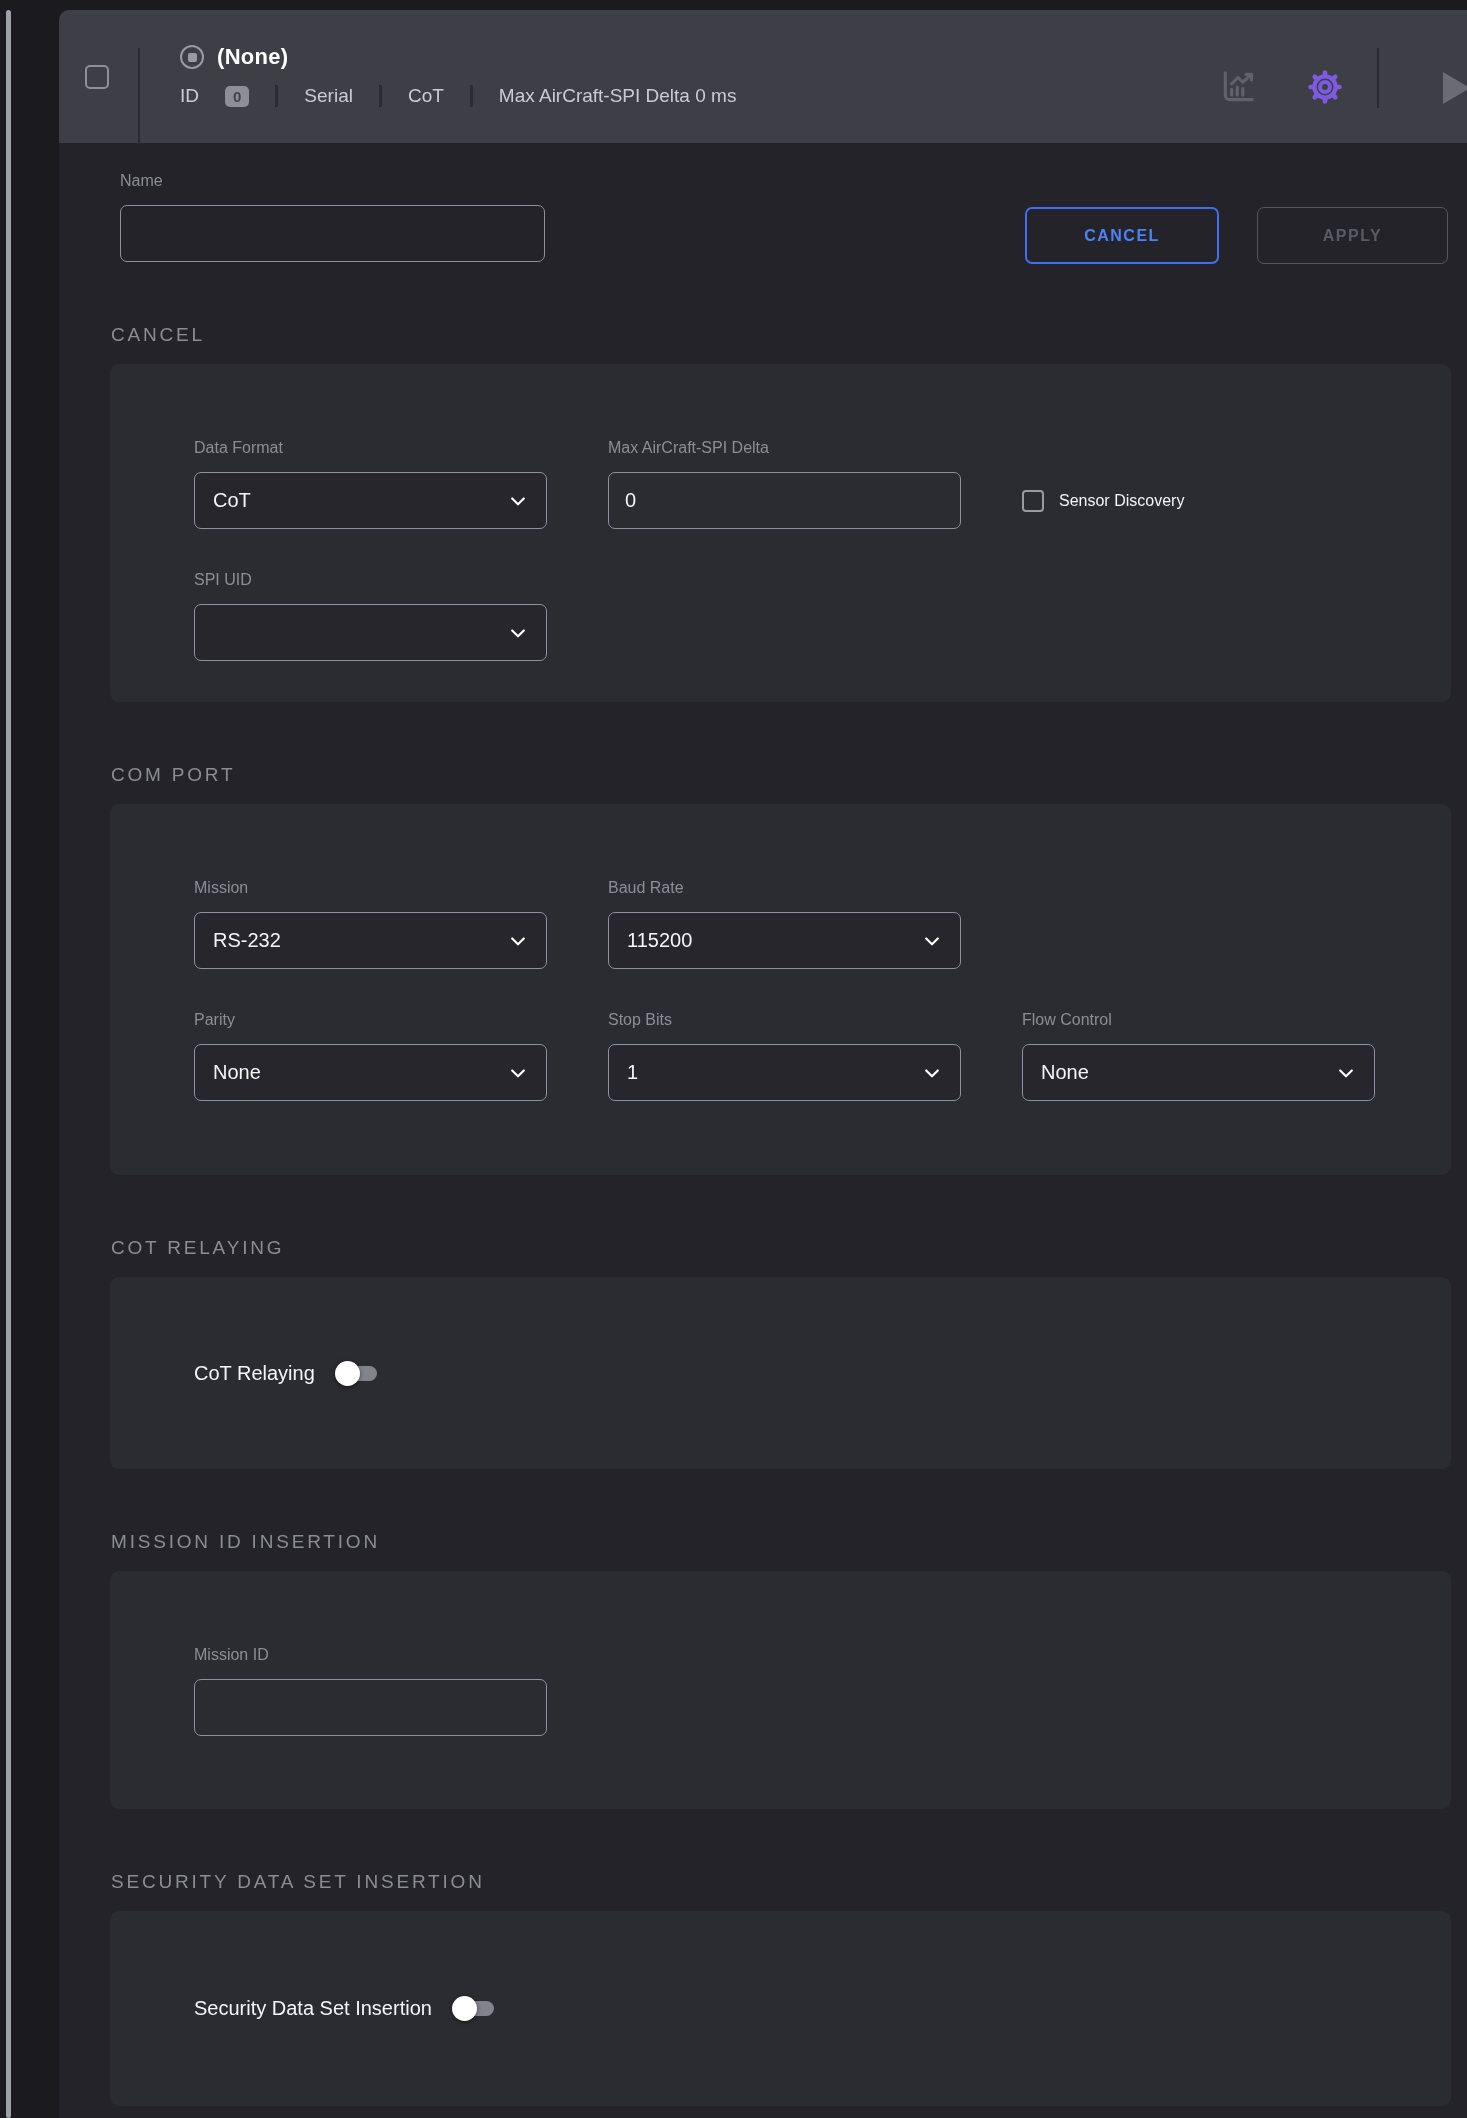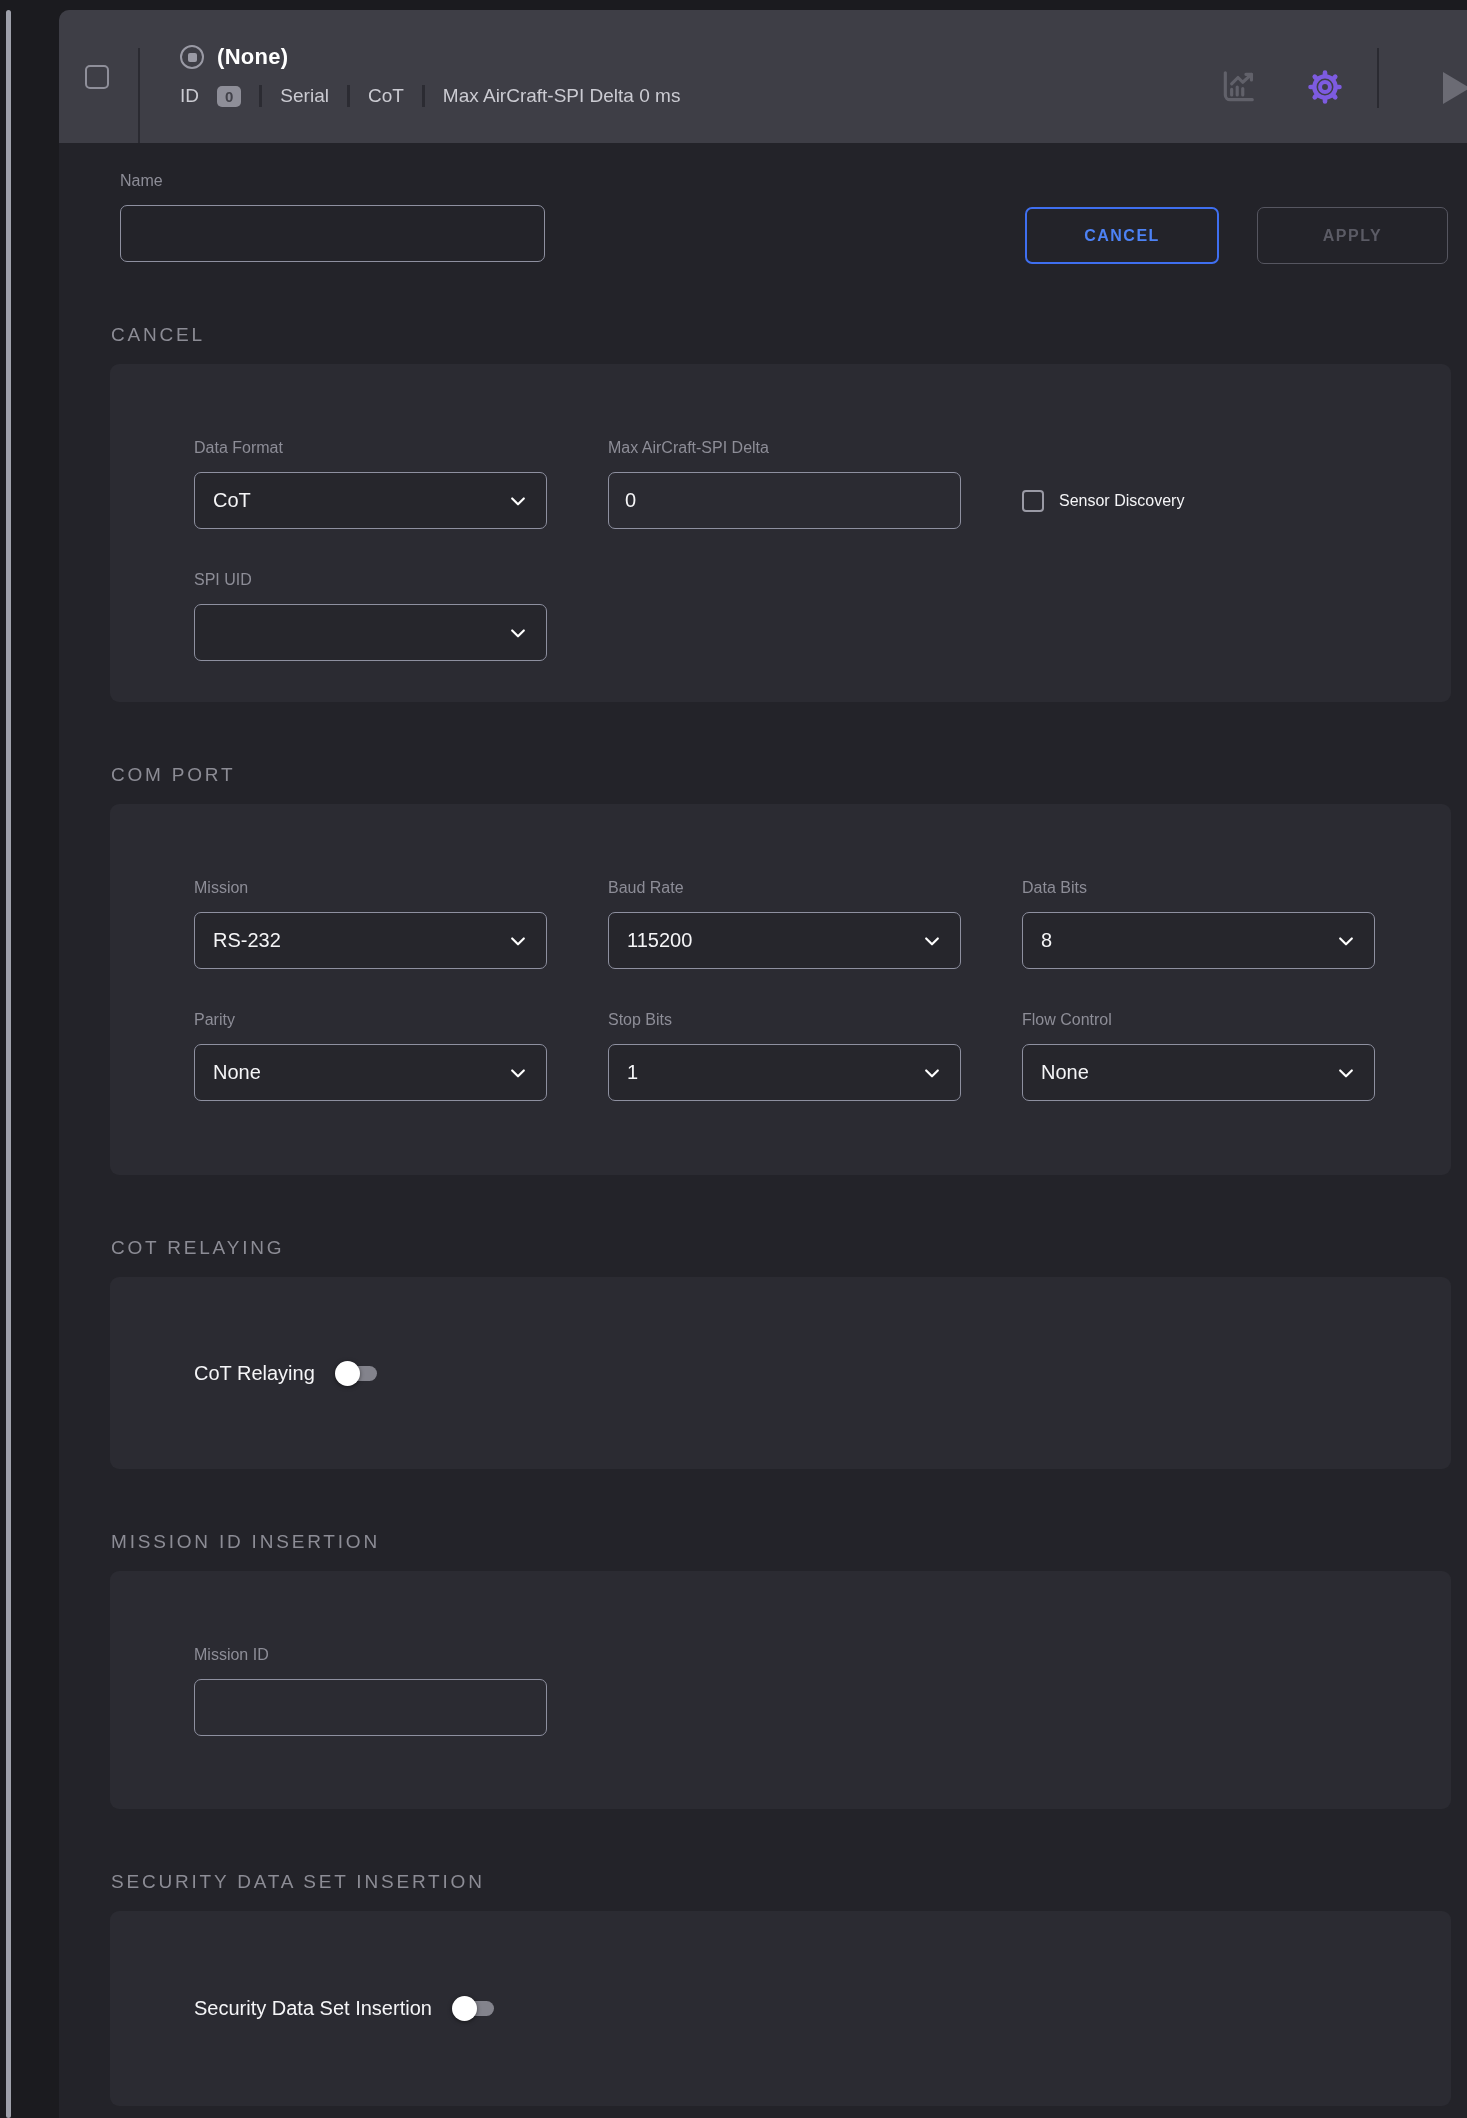--- a/index.html
+++ b/index.html
@@ -15,21 +15,21 @@
 
   
   .hdr { position:relative; height:133px; background:#3e3e46; }
   .hdr-check { position:absolute; left:26px; top:55px; width:24px; height:24px; border:2px solid #8f8f9a; border-radius:5px; background:transparent; }
   .hdr-div { position:absolute; left:79px; top:38px; width:2px; height:95px; background:#2a2a31; }
   .hdr-text { position:absolute; left:121px; top:30px; }
   .trow { display:flex; align-items:center; gap:13px; height:34px; }
   .rec { position:relative; width:24px; height:24px; border:2px solid #9a9aa5; border-radius:50%; }
   .rec i { position:absolute; left:50%; top:50%; width:9px; height:9px; margin:-4.5px 0 0 -4.5px; background:#9a9aa5; border-radius:2px; display:block; }
   .htitle { color:#ffffff; font-size:22px; font-weight:bold; letter-spacing:.3px; }
-  .mrow { display:flex; align-items:center; gap:18px; margin-top:11px; color:#cbcbd2; font-size:19px; }
+  .mrow { display:flex; align-items:center; gap:26px; margin-top:11px; color:#cbcbd2; font-size:19px; }
   .badge { background:#8e8e98; color:#42424a; font-size:15px; font-weight:bold; padding:3px 8px; border-radius:5px; line-height:1; }
   .msep { width:3px; height:22px; background:#2b2b32; }
   .hdr-icons { position:absolute; right:0; top:0; height:133px; }
   .icon-chart { position:absolute; left:-292px; top:58px; width:38px; height:38px; }
   .icon-gear  { position:absolute; left:-206px; top:57px; width:40px; height:40px; }
   .icon-play  { position:absolute; left:-68px; top:62px; width:0; height:0; border-left:27px solid #6b6b74; border-top:16px solid transparent; border-bottom:16px solid transparent; }
   .hdiv2 { position:absolute; left:-134px; top:38px; width:2px; height:60px; background:#2a2a31; }
 
   
   .bd { position:relative; width:100%; height:1985px; background:#232329; }
@@ -188,31 +188,20 @@
               <div class="flabel">Baud Rate</div>
               <div class="select">
                 <span class="val">115200</span>
                 <span class="chev">
                   <svg viewBox="0 0 24 24" width="20" height="20" fill="none">
                       <path d="M5 9l7 7 7-7" stroke="#fff" stroke-width="2.6" stroke-linecap="round" stroke-linejoin="round"></path>
                     </svg>
                 </span>
               </div>
             </div>
-            <div class="field">
-              <div class="flabel">Data Bits</div>
-              <div class="select">
-                <span class="val">8</span>
-                <span class="chev">
-                  <svg viewBox="0 0 24 24" width="20" height="20" fill="none">
-                      <path d="M5 9l7 7 7-7" stroke="#fff" stroke-width="2.6" stroke-linecap="round" stroke-linejoin="round"></path>
-                    </svg>
-                </span>
-              </div>
-            </div>
           </div>
           <div class="prow">
             <div class="field">
               <div class="flabel">Parity</div>
               <div class="select">
                 <span class="val">None</span>
                 <span class="chev">
                   <svg viewBox="0 0 24 24" width="20" height="20" fill="none">
                       <path d="M5 9l7 7 7-7" stroke="#fff" stroke-width="2.6" stroke-linecap="round" stroke-linejoin="round"></path>
                     </svg>

